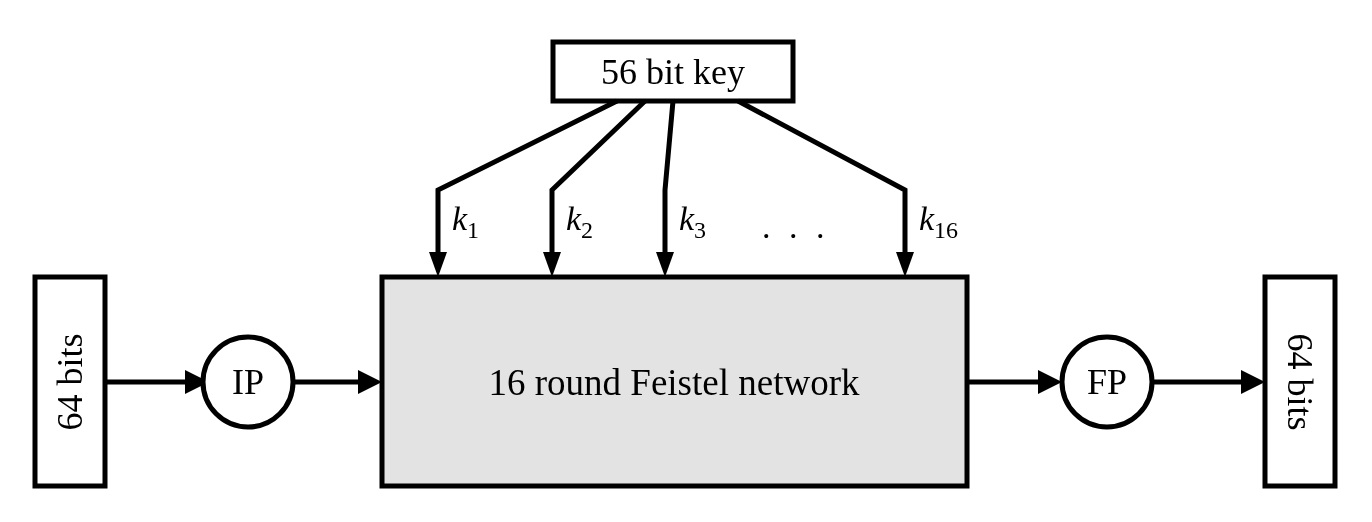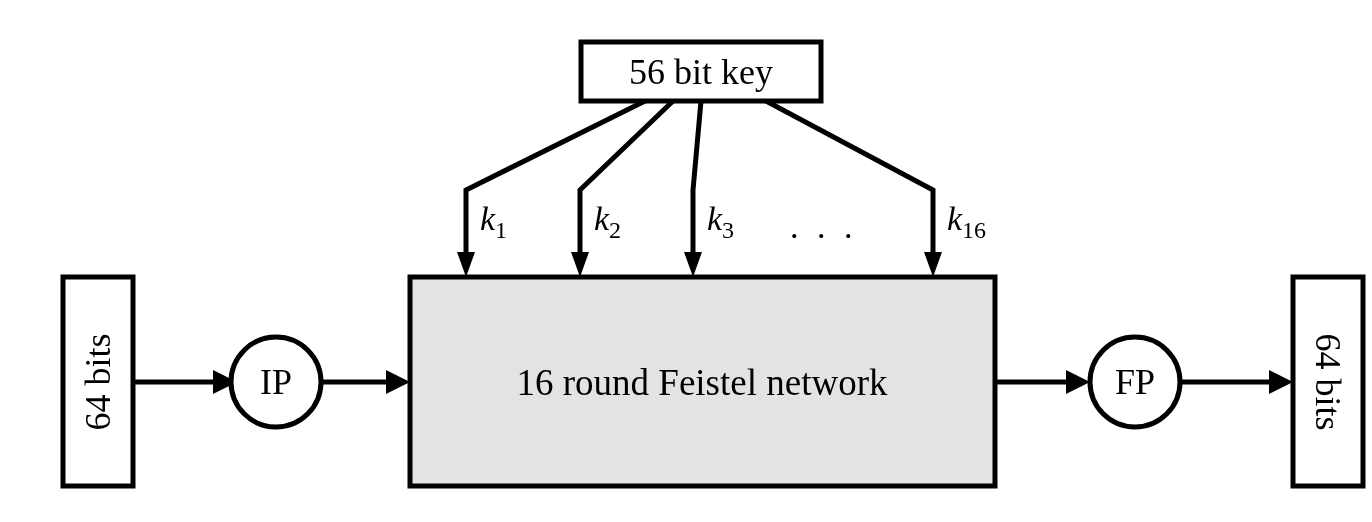--- a/index.html
+++ b/index.html
@@ -11,21 +11,20 @@
     width: 1372px;
     height: 522px;
     overflow: hidden;
     font-family: "Liberation Serif", "DejaVu Serif", serif;
   }
   #diagram-root {
     position: relative;
     width: 1256px;
     height: 522px;
     background: #ffffff;
-    padding-left: 28px;
   }
   svg#des-diagram {
     display: block;
     width: 1372px;
     height: 522px;
   }
   .node-box {
     fill: #ffffff;
     stroke: #000000;
     stroke-width: 5;

